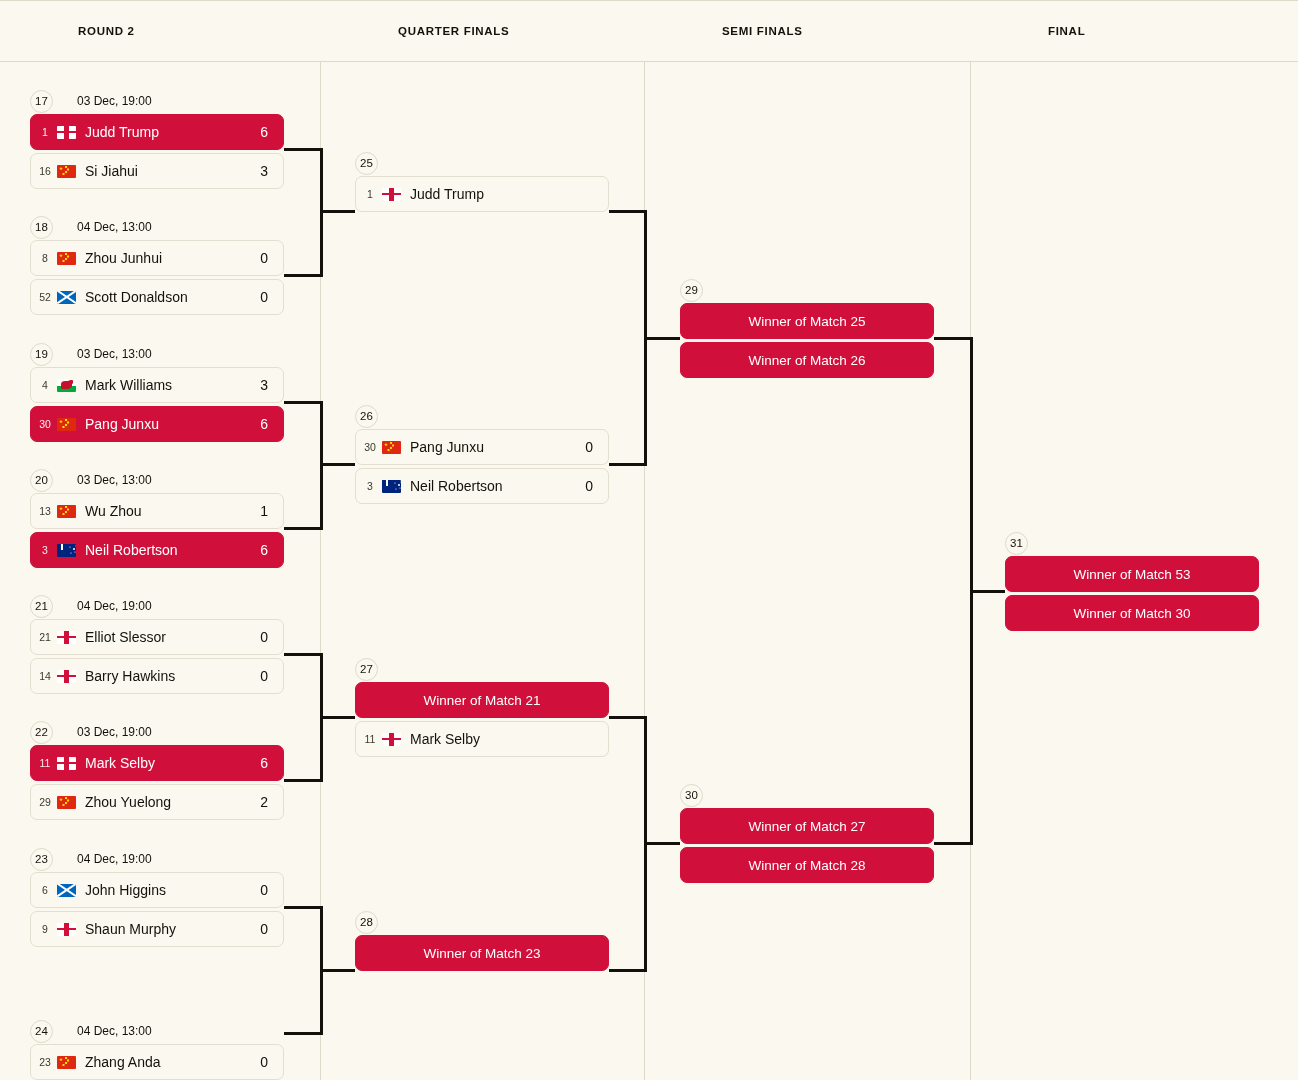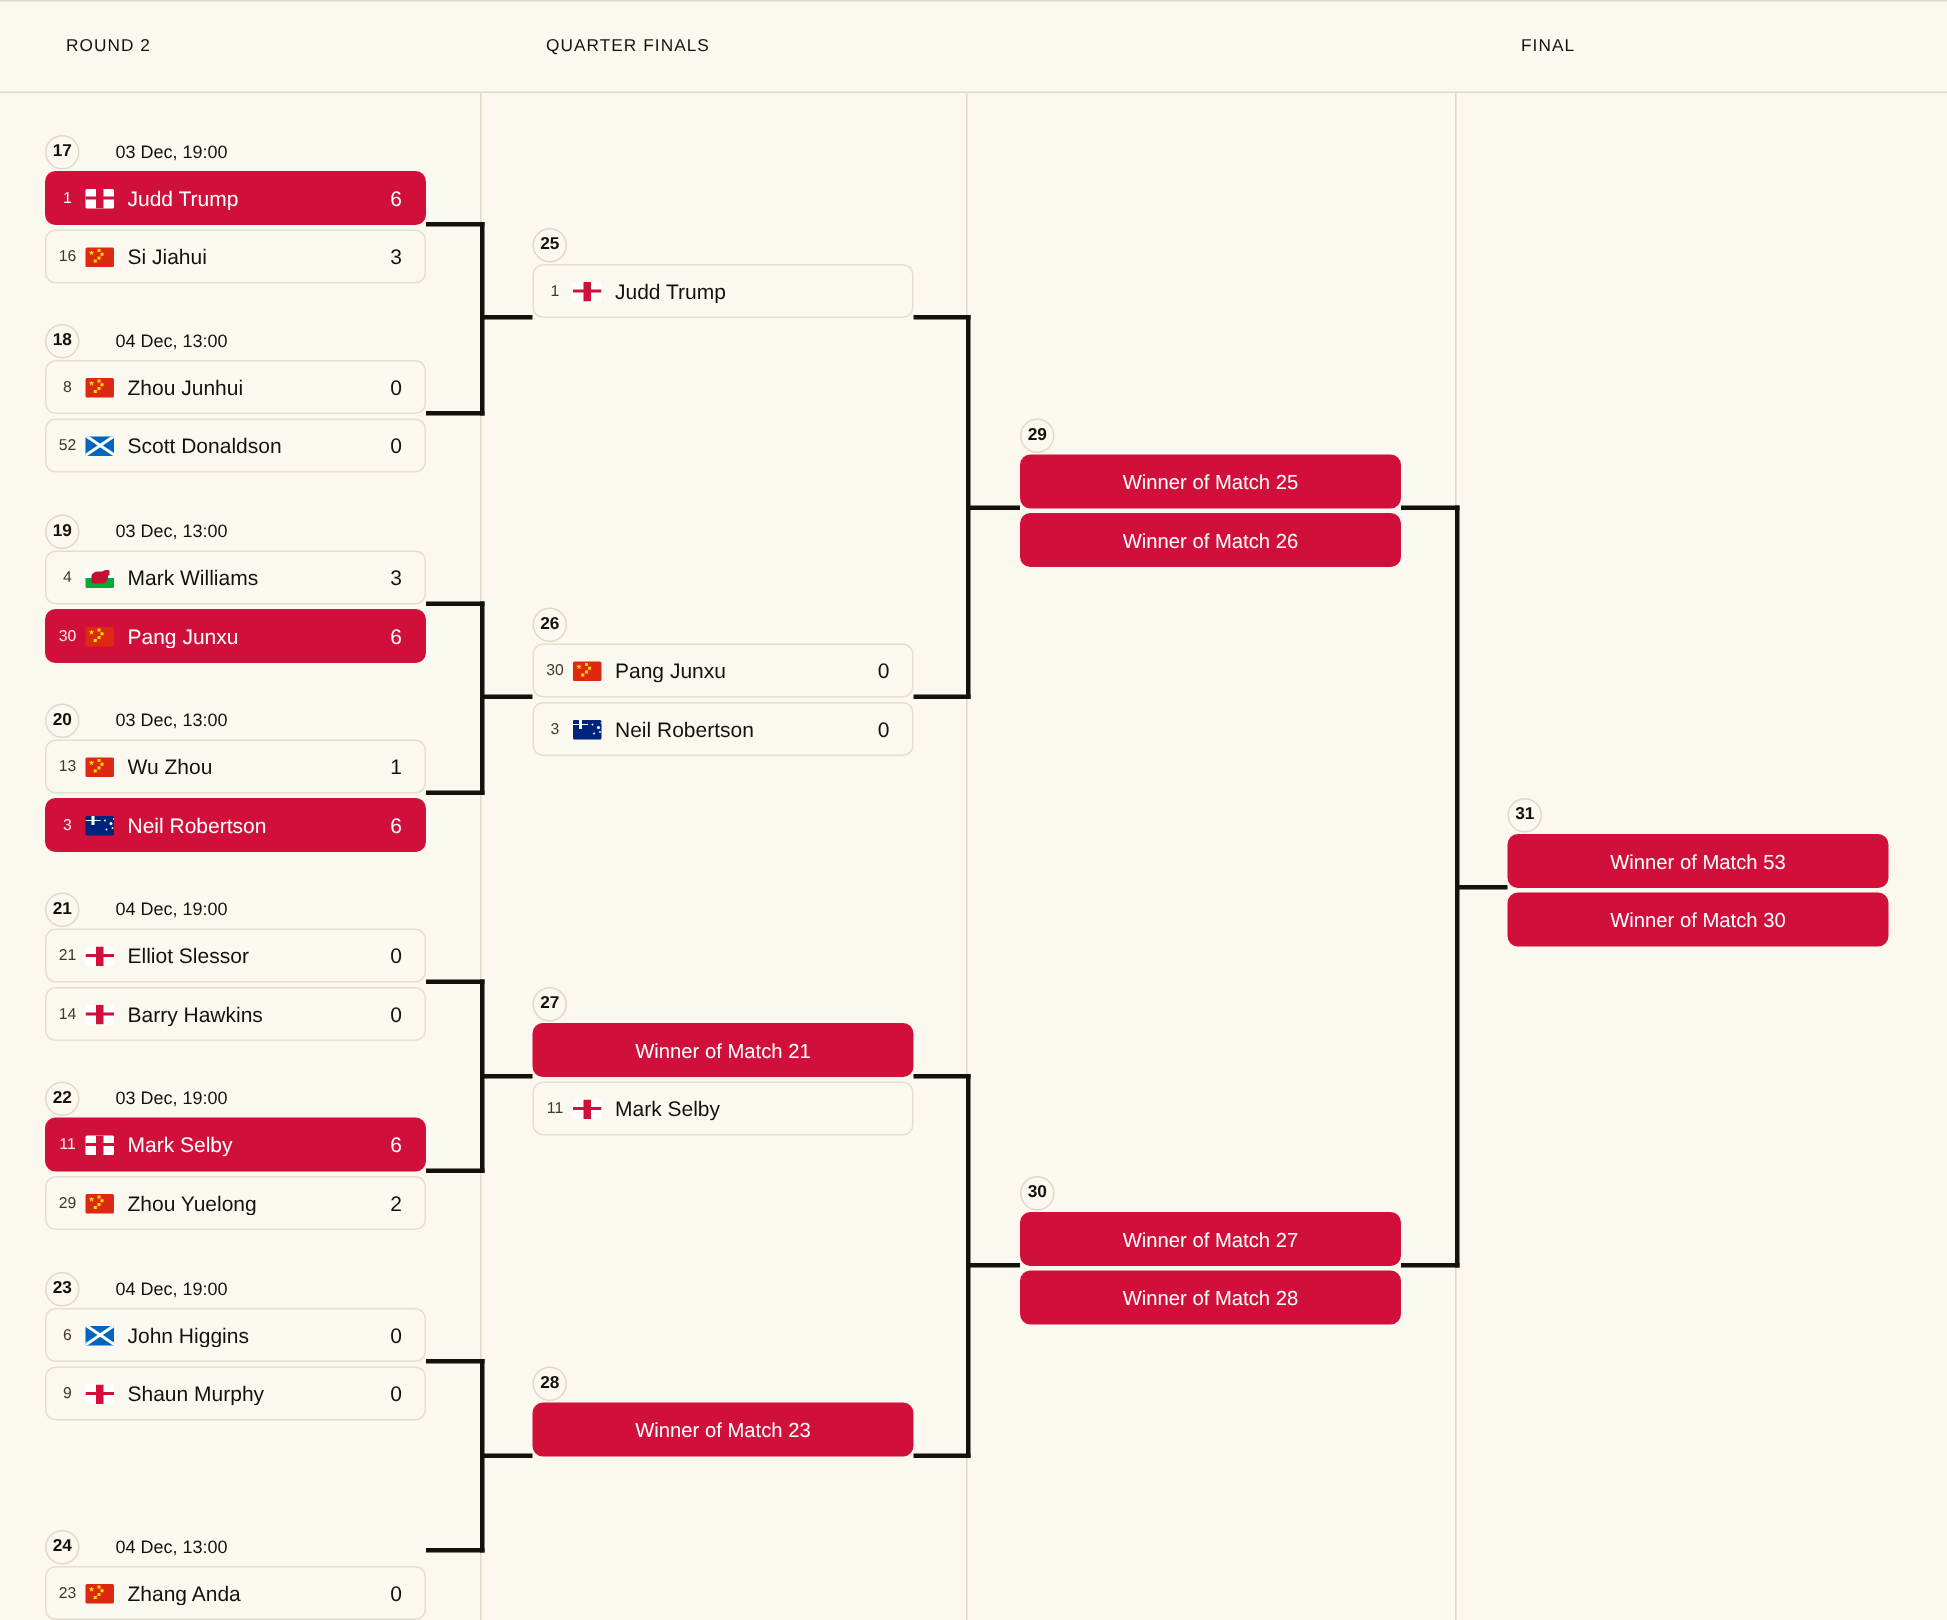--- a/index.html
+++ b/index.html
@@ -31,24 +31,25 @@
     background: #fbf9ef;
   }
   .col-head {
     position: absolute;
     top: 0;
     height: 60px;
     display: flex;
     align-items: center;
     padding-left: 44px;
     font-size: 11.5px;
-    font-weight: normal;
+    font-weight: bold;
     letter-spacing: 0.7px;
     color: #14110c;
     text-transform: uppercase;
+    margin-left: 34px;
   }
   .col-divider {
     position: absolute;
     top: 0;
     width: 1px;
     height: 1080px;
     background: #ded9c8;
   }
 
   
@@ -76,21 +77,21 @@
   .match-num {
     width: 23px;
     height: 23px;
     border-radius: 50%;
     border: 1px solid #ded9c8;
     background: #fbf9ef;
     display: flex;
     align-items: center;
     justify-content: center;
     font-size: 11.5px;
-    font-weight: bold;
+    font-weight: normal;
     color: #14110c;
     flex: none;
   }
   .match-date {
     margin-left: 24px;
     font-size: 12px;
     color: #14110c;
     white-space: nowrap;
   }
 
@@ -247,20 +248,21 @@
 
 <div id="bracket-root">
 
   <div class="col-divider" style="left:320px;"></div>
   <div class="col-divider" style="left:644px;"></div>
   <div class="col-divider" style="left:970px;"></div>
 
   <div class="header-strip">
     <div class="col-head" style="left:0px;   width:320px;">ROUND 2</div>
     <div class="col-head" style="left:320px; width:324px;">QUARTER FINALS</div>
+    <div class="col-head" style="left:644px; width:326px;">SEMI FINALS</div>
     <div class="col-head" style="left:970px; width:328px;">FINAL</div>
   </div>
 
   <div id="connector-layer">
       <div class="conn" style="left: 284px; top: 148px; width: 39px; height: 3px;"></div>
       <div class="conn" style="left: 284px; top: 274px; width: 39px; height: 3px;"></div>
       <div class="conn" style="left: 320px; top: 148px; width: 3px; height: 129px;"></div>
       <div class="conn" style="left: 320px; top: 210px; width: 35px; height: 3px;"></div>
       <div class="conn" style="left: 284px; top: 401px; width: 39px; height: 3px;"></div>
       <div class="conn" style="left: 284px; top: 527px; width: 39px; height: 3px;"></div>

